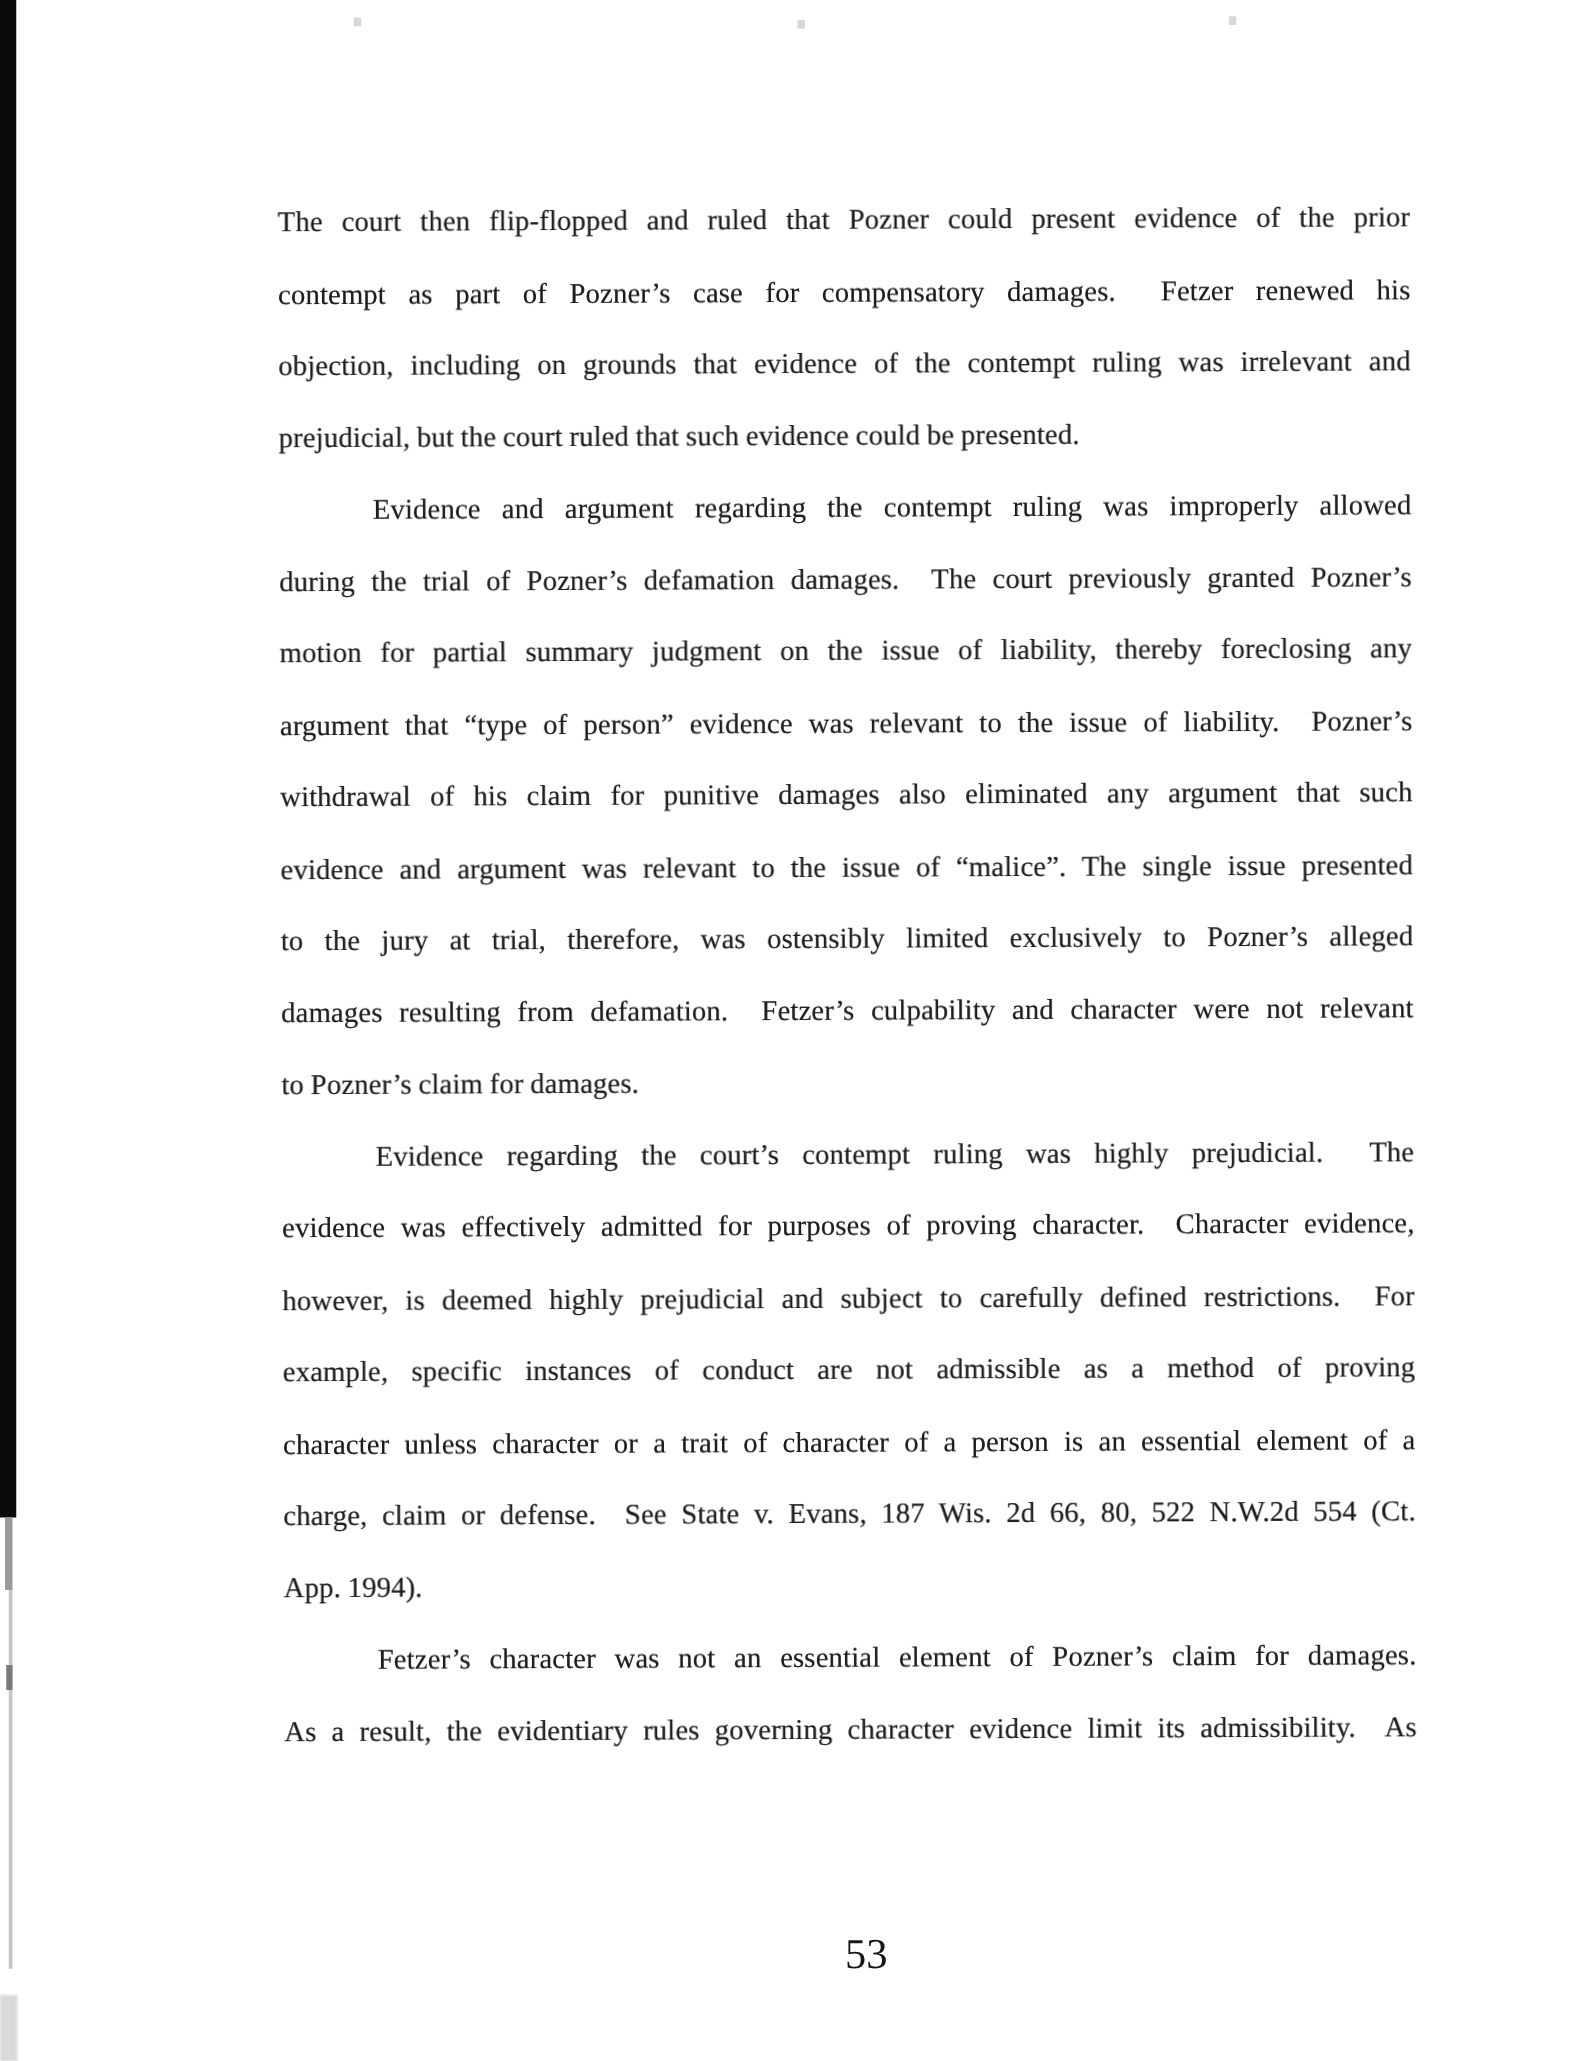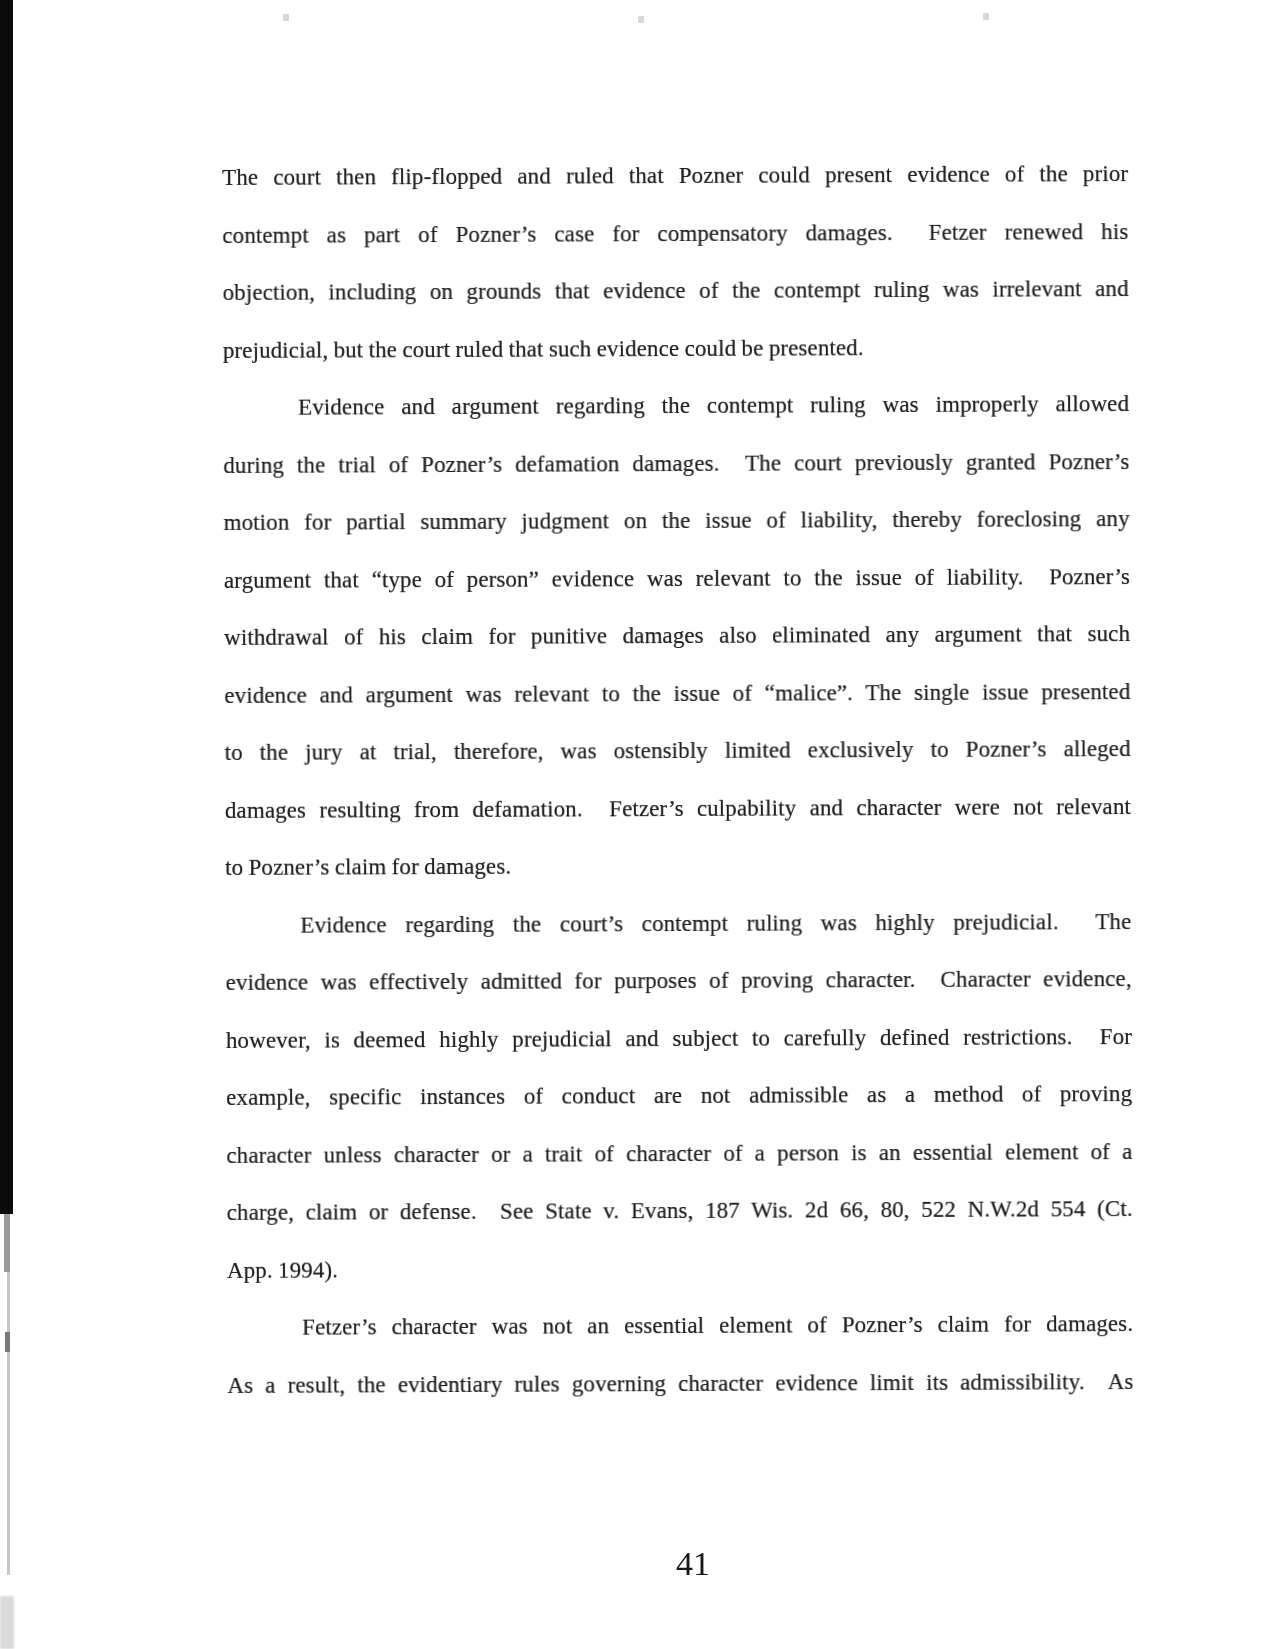--- a/index.html
+++ b/index.html
@@ -89,15 +89,15 @@
     <div class="line">example, specific instances of conduct are not admissible as a method of proving</div>
     <div class="line">character unless character or a trait of character of a person is an essential element of a</div>
     <div class="line">
       <span>charge, claim or defense.&nbsp; </span><span class="it">See State v. Evans</span><span>, 187 Wis. 2d 66, 80, 522 N.W.2d 554 (Ct.</span>
     </div>
     <div class="line last">App. 1994).</div>
     <div class="line indent">Fetzer’s character was not an essential element of Pozner’s claim for damages.</div>
     <div class="line">As a result, the evidentiary rules governing character evidence limit its admissibility.&nbsp; As</div>
   </div>
 
-  <div class="footer">41</div>
+  <div class="footer">53</div>
 
 </div>
 
 </body></html>

